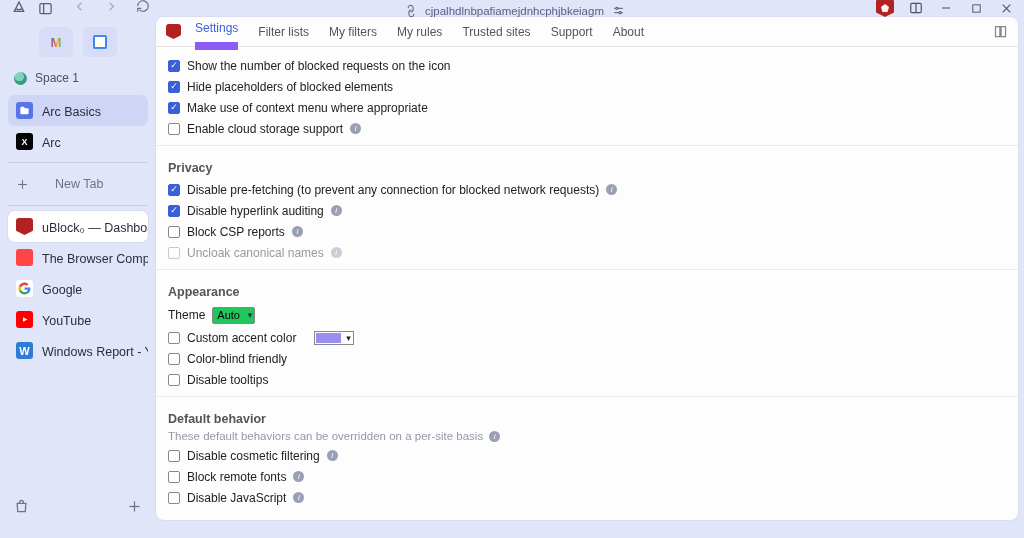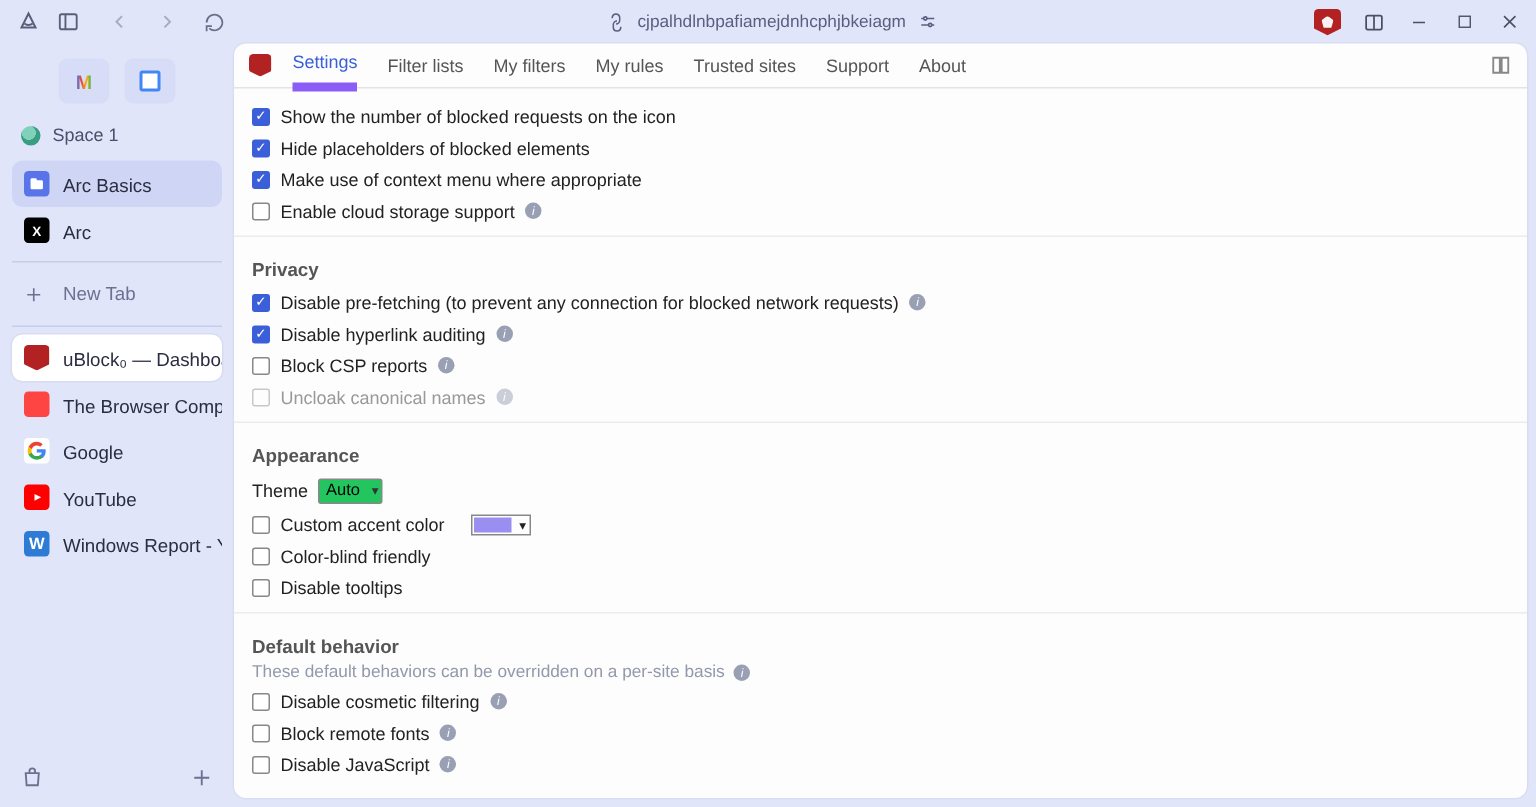--- a/index.html
+++ b/index.html
@@ -1,17 +1,17 @@
 <!DOCTYPE html>
 <html><head>
 <meta charset="utf-8">
 <style>
   * { box-sizing: border-box; margin:0; padding:0; font-family: -apple-system, "Segoe UI", Arial, sans-serif; }
   body { width:1024px; height:538px; overflow:hidden; background:#e1e5fa; font-size:12px; color:#333; }
-  .titlebar { height:29px; display:flex; align-items:center; padding:0 6px; }
+  .titlebar { height:17px; display:flex; align-items:flex-end; padding:0 6px; }
   .tb-left { display:flex; align-items:center; gap:8px; padding-left:4px; }
   .tb-icon { width:18px; height:18px; color:#5a5e78; display:flex; align-items:center; justify-content:center; }
   .tb-nav { display:flex; align-items:center; gap:10px; margin-left:14px; }
   .tb-nav-btn { width:22px; height:22px; display:flex; align-items:center; justify-content:center; color:#6b6f8a; border-radius:5px; }
   .tb-nav-btn.dis { opacity:.5; }
   .tb-center { flex:1; display:flex; align-items:center; justify-content:center; gap:8px; color:#5a5f80; font-size:11.5px; }
   .tb-center .link-icon { transform:rotate(-45deg); display:inline-flex; }
   .tb-right { display:flex; align-items:center; gap:14px; padding-right:4px; }
   .shield { width:18px; height:18px; background:#b22222; border-radius:3px 3px 5px 5px; clip-path: polygon(50% 100%, 100% 75%, 100% 0, 0 0, 0 75%); position:relative; }
   .shield::after { content:""; position:absolute; inset:5px; background:#fff; clip-path:polygon(50% 0,100% 38%,82% 100%,18% 100%,0 38%); opacity:.95; }
@@ -33,29 +33,29 @@
   .side-item.selected { background:#fff; box-shadow:0 0 0 1px rgba(0,0,0,.04); }
   .si-icon { width:17px; height:17px; flex:none; display:flex; align-items:center; justify-content:center; border-radius:3px; font-size:11px;}
   .si-icon.blue { background:#5874e8; color:#fff; }
   .si-icon.x { background:#000; color:#fff; font-weight:700; font-size:9px;}
   .si-icon.ub { background:#b22222; border-radius:3px 3px 5px 5px; clip-path: polygon(50% 100%, 100% 75%, 100% 0, 0 0, 0 75%);}
   .si-icon.yt { background:#f00; color:#fff; }
   .si-icon.wr { background:#2e7bd6; color:#fff; font-weight:700;}
   .si-icon.bc { background:#f44;}
   .si-icon.gg { background:#fff;}
   .side-sep { height:1px; background:#c8cdec; margin:5px 0; }
-  .newtab { display:flex; align-items:center; gap:13px; padding:9px 8px; color:#6c7190; font-size:12.5px; }
+  .newtab { display:flex; align-items:center; gap:26px; padding:9px 8px; color:#6c7190; font-size:12.5px; }
   .side-foot { margin-top:auto; display:flex; justify-content:space-between; padding:6px 6px 8px 6px; color:#6c7190;}
 
   .content-wrap { flex:1; padding:0 6px 6px 0; }
   .content { background:#fdfdfd; border-radius:8px; height:100%; overflow:hidden; display:flex; flex-direction:column; box-shadow:0 0 0 1px rgba(0,0,0,.03);}
   .tabs { display:flex; align-items:center; height:30px; border-bottom:1px solid #e3e3e8; padding:0 10px; gap:20px; font-size:12px; position:relative;}
   .tabs .ubicon { width:15px; height:15px; background:#b22222; border-radius:3px 3px 5px 5px; clip-path: polygon(50% 100%, 100% 75%, 100% 0, 0 0, 0 75%); margin-right:-6px;}
   .tab { color:#555; padding:7px 0;}
-  .tab.active { color:#3a5fd9; border-bottom:6px solid #8b5cf6; margin-bottom:-1px;text-align:center;}
+  .tab.active { color:#3a5fd9; border-bottom:8px solid #8b5cf6; margin-bottom:-1px;text-align:center;}
   .tabs-right { margin-left:auto; color:#888; }
   .settings-body { flex:1; overflow:auto; padding:8px 12px 12px 12px; font-size:12px; color:#222;}
   .row { display:flex; align-items:center; gap:7px; padding:3.5px 0; }
   .cb { width:12px; height:12px; border:1.5px solid #888; border-radius:2px; display:inline-flex; align-items:center; justify-content:center; flex:none; background:#fff;}
   .cb.checked { background:#3a5fd9; border-color:#3a5fd9; color:#fff;}
   .cb.checked::after { content:"✓"; font-size:9px; line-height:1; color:#fff;}
   .cb.disabled { opacity:.45; }
   .info { width:11px; height:11px; border-radius:50%; background:#9aa0b4; color:#fff; font-size:8px; display:inline-flex; align-items:center; justify-content:center; }
   .info::after{content:"i"; font-style:italic;}
   .sec-title { font-weight:700; color:#555; padding:9px 0 4px 0; font-size:12.5px;}

